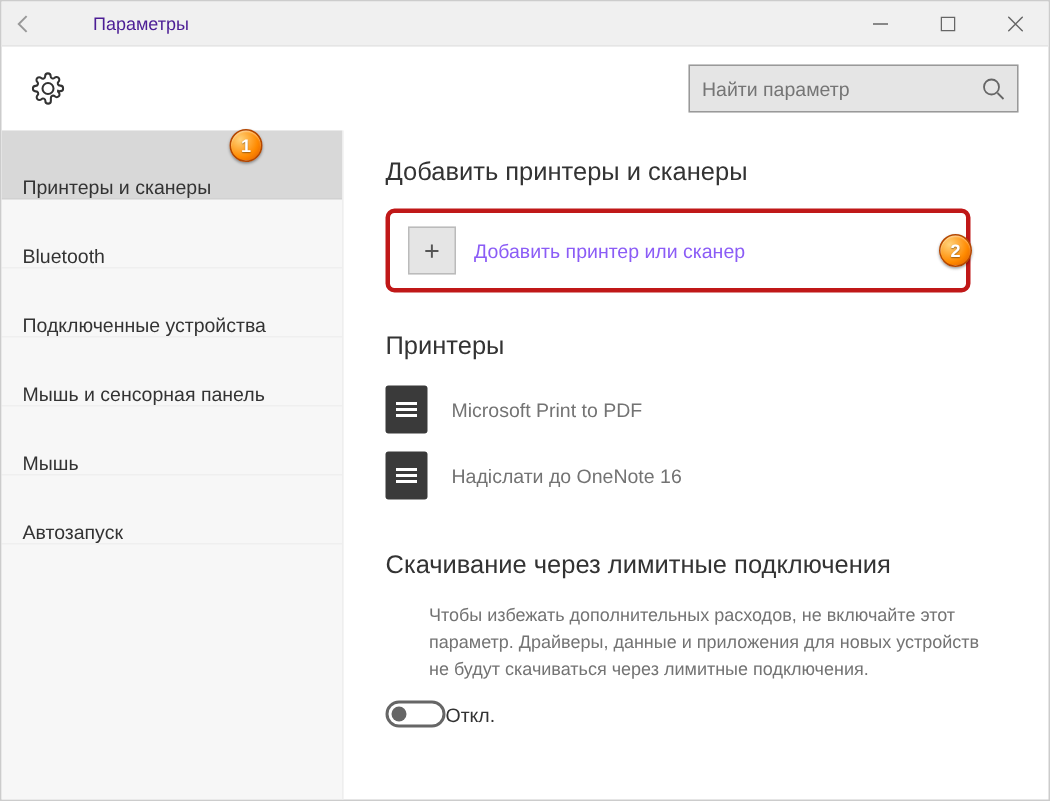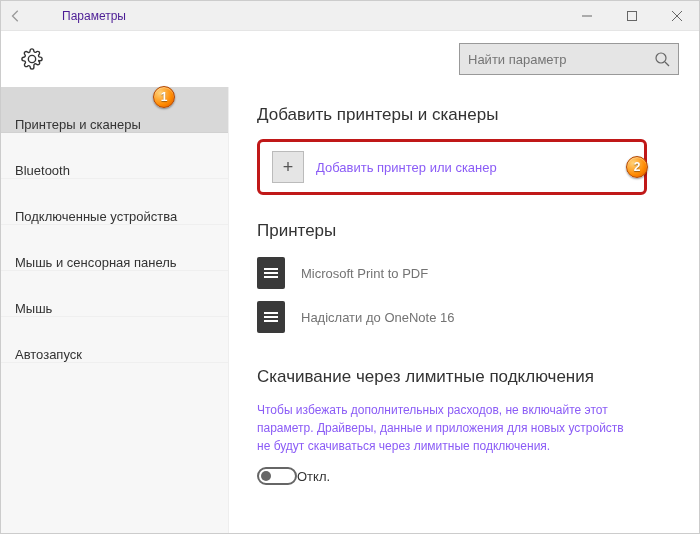--- a/index.html
+++ b/index.html
@@ -31,21 +31,21 @@
     .add-row { display: flex; align-items: center; height: 56px; border: 3px solid #c01818; border-radius: 6px; padding: 0 12px; cursor: pointer; position: relative; margin-bottom: 26px; width: 390px; }
     .add-icon { width: 32px; height: 32px; background: #e5e5e5; border: 1px solid #bbb; display: flex; align-items: center; justify-content: center; color: #555; font-size: 18px; margin-right: 12px; }
     .add-label { font-size: 13px; color: #8b5cf6; }
     
     .printer-row { display: flex; align-items: center; height: 44px; padding: 2px 0; cursor: pointer; }
     .printer-icon { width: 28px; height: 32px; background: #3a3a3a; border-radius: 2px; margin-right: 16px; position: relative; display:flex; flex-direction:column; justify-content:center; align-items:center; gap:2px; }
     .printer-icon::before, .printer-icon::after { content:''; display:block; width:14px; height:2px; background:#fff; }
     .printer-icon .ln { width:14px; height:2px; background:#fff; }
     .printer-label { font-size: 13px; color: #737373; }
     
-    .desc-text { font-size: 12px; color: #8b5cf6; line-height: 1.5; margin-bottom: 12px; max-width: 380px; }
+    .desc-text { font-size: 12px; color: #737373; line-height: 1.5; margin-bottom: 12px; max-width: 380px; margin-left: 29px; }
     
     .toggle { display: flex; align-items: center; }
     .toggle-track { width: 40px; height: 18px; border: 2px solid #666; border-radius: 10px; position: relative; cursor: pointer; }
     .toggle-thumb { width: 10px; height: 10px; background: #666; border-radius: 50%; position: absolute; left: 2px; top: 2px; }
     .toggle-label { font-size: 13px; color: #333; }
     
     .badge { position: absolute; width: 22px; height: 22px; border-radius: 50%; background: radial-gradient(circle at 30% 30%, #ffd27a, #ff8a00 60%, #d95400); border: 1px solid #b34700; color: #fff; font-weight: bold; font-size: 12px; display: flex; align-items: center; justify-content: center; box-shadow: 0 1px 2px rgba(0,0,0,0.4), inset 0 1px 1px rgba(255,255,255,0.4); text-shadow: 0 1px 1px rgba(0,0,0,0.4); }
     .badge-1 { left: 152px; top: -1px; }
     .badge-2 { right: -4px; top: 14px; }
     

